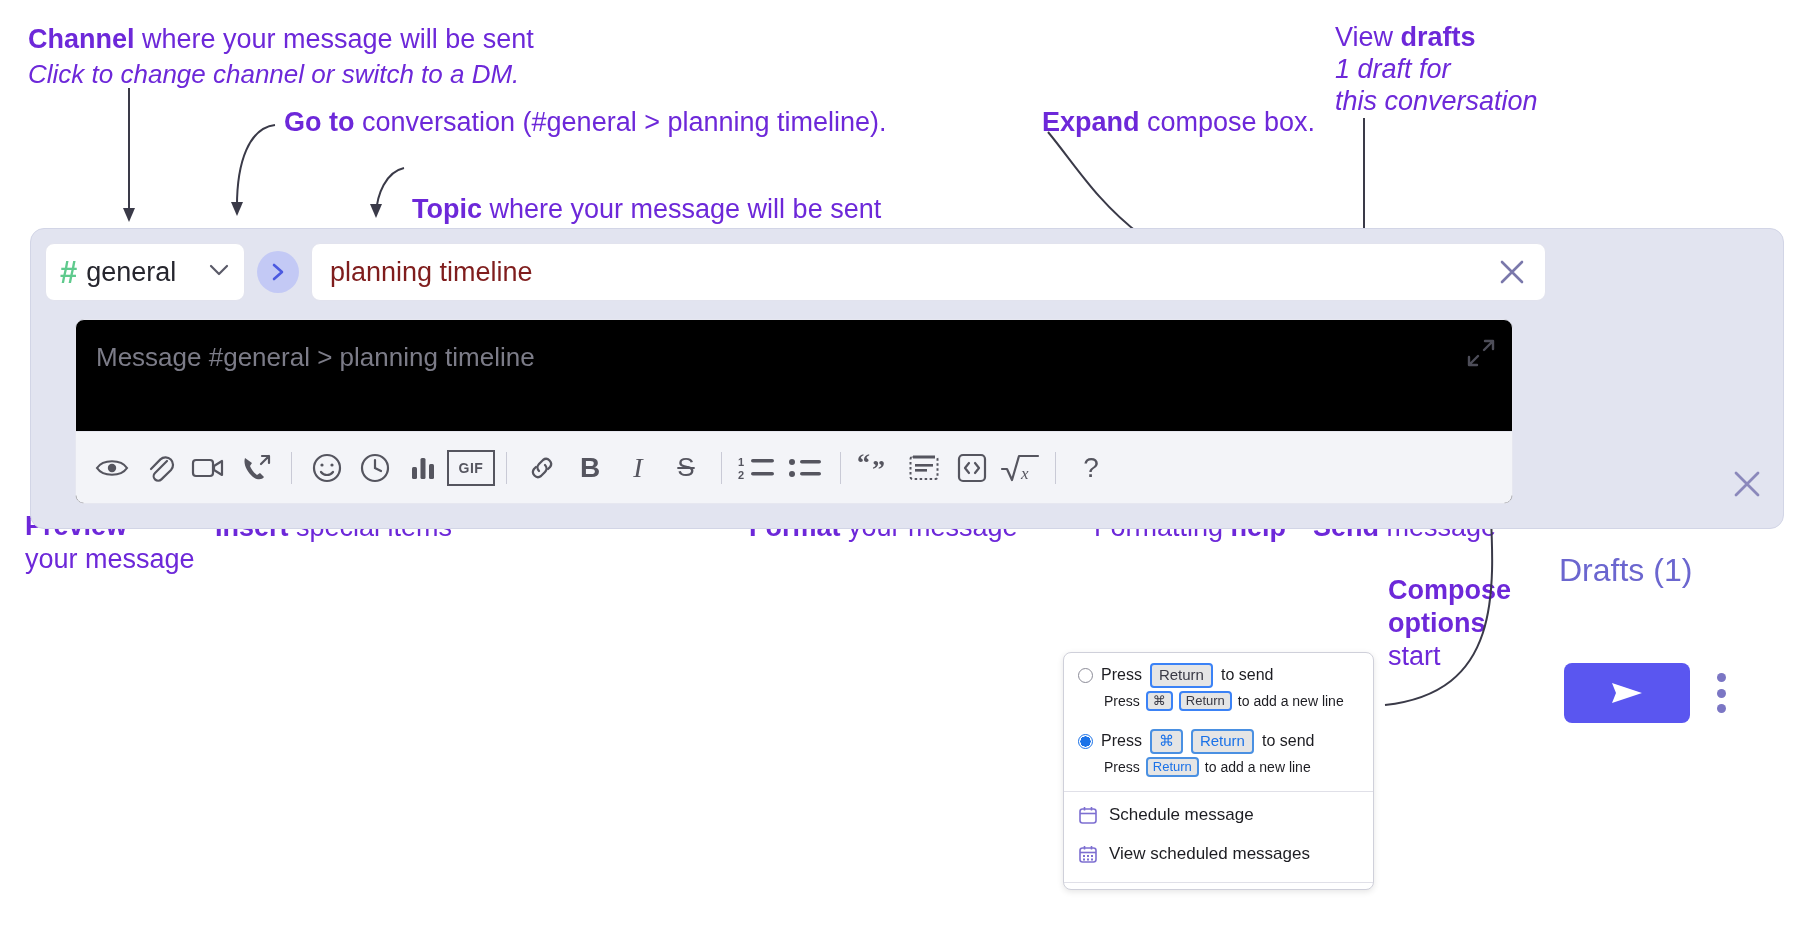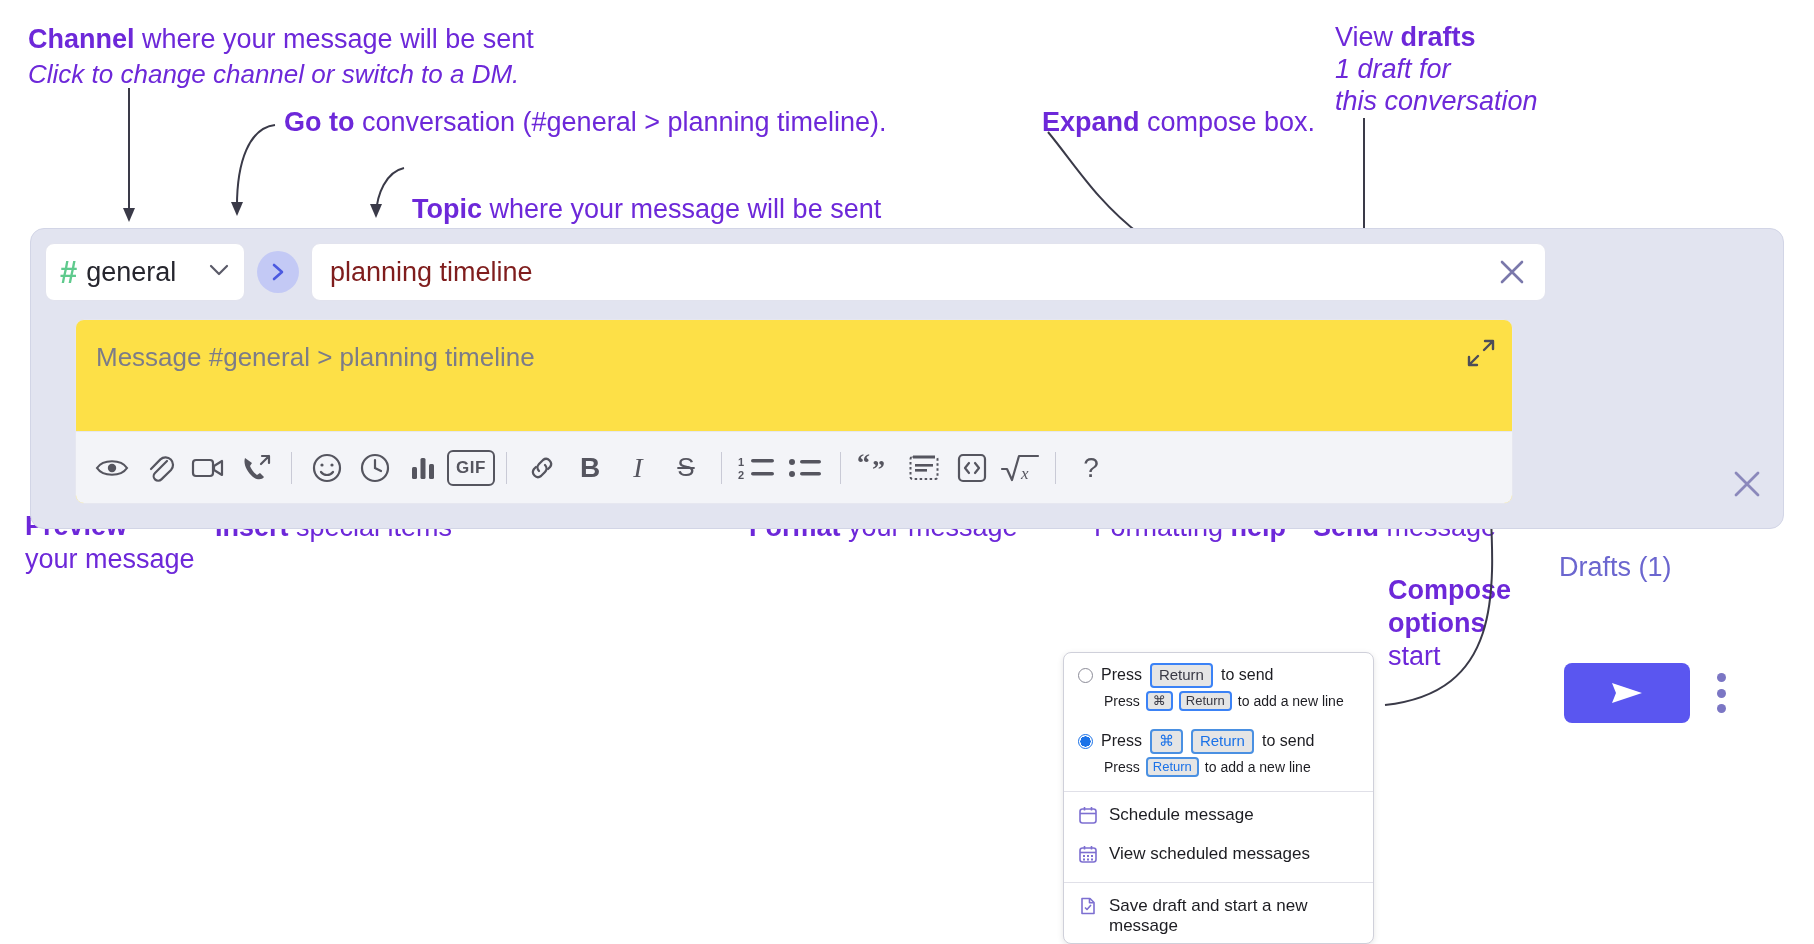--- a/index.html
+++ b/index.html
@@ -31,51 +31,51 @@
     display:flex;align-items:center;justify-content:center;cursor:pointer;flex:none;
   }
   .topicBox{
     width:1235px;height:58px;background:#fff;border:1px solid #e2e3ee;border-radius:9px;
     display:flex;align-items:center;padding:0 16px 0 18px;box-sizing:border-box;
   }
   .topicVal{font-size:27px;color:#7f1d1d;flex:1;}
   .xBtn{cursor:pointer;display:flex;align-items:center;}
 
   #msgBox{
-    position:absolute;left:44px;top:90px;width:1438px;height:185px;background:#fde047;
+    position:absolute;left:44px;top:90px;width:1438px;height:185px;background:#000000;
     border:1px solid #e6e7f0;border-radius:9px;box-sizing:border-box;
   }
   .placeholder{position:absolute;left:20px;top:22px;font-size:26px;color:#7c7c88;}
   .expandBtn{position:absolute;right:16px;top:18px;cursor:pointer;}
   .toolbar{
     position:absolute;left:0;right:0;bottom:0;height:72px;background:#f3f4f8;
     border-top:1px solid #e6e7f0;border-radius:0 0 8px 8px;
     display:flex;align-items:center;padding-left:12px;box-sizing:border-box;
   }
   .tbtn{width:48px;height:48px;display:flex;align-items:center;justify-content:center;cursor:pointer;color:#55555f;}
   .sep{width:1px;height:32px;background:#c9cad6;margin:0 11px;flex:none;}
   .gif{
-    width:46px;height:32px;border:2.5px solid #55555f;border-radius:6px;
-    display:flex;align-items:center;justify-content:center;font-size:17px;font-weight:bold;color:#55555f;
+    width:46px;height:32px;border:2.5px solid #55555f;border-radius:0;
+    display:flex;align-items:center;justify-content:center;font-size:14px;font-weight:bold;color:#55555f;
     letter-spacing:.5px;
   }
   .bBtn{font-size:28px;font-weight:bold;}
   .iBtn{font-size:28px;font-family:"Liberation Serif",serif;font-style:italic;}
   .sBtn{font-size:26px;text-decoration:line-through;}
   .qm{font-size:28px;}
   .sqrt{font-family:"Liberation Serif",serif;font-size:30px;font-style:italic;}
 
   #sendBtn{
     position:absolute;left:1533px;top:434px;width:126px;height:60px;background:#5a56f0;
     border-radius:8px;display:flex;align-items:center;justify-content:center;cursor:pointer;
   }
   #kebab{position:absolute;left:1677px;top:444px;width:26px;height:40px;display:flex;flex-direction:column;
     align-items:center;justify-content:space-between;cursor:pointer;}
   #kebab i{width:9px;height:9px;border-radius:50%;background:#7b76c4;display:block;}
-  #draftsLink{position:absolute;left:1528px;top:323px;font-size:27px;color:#6b66cf;cursor:pointer;}
+  #draftsLink{position:absolute;left:1528px;top:323px;font-size:32px;color:#6b66cf;cursor:pointer;}
   #closeX{position:absolute;left:1697px;top:236px;cursor:pointer;}
 
   
   #menu{
     position:absolute;left:1063px;top:652px;width:311px;height:140px;background:#fff;
     border:1px solid #cfd0da;border-radius:8px;box-sizing:border-box;height:auto;
     box-shadow:0 2px 6px rgba(0,0,0,.10);font-size:16px;color:#1d1d22;
   }
   .radioRow{display:flex;align-items:center;gap:8px;padding:10px 14px 2px 14px;}
   .subRow{padding:1px 14px 8px 40px;display:flex;align-items:center;gap:6px;font-size:14px;}
@@ -420,23 +420,13 @@
             <rect x="9" y="14.5" width="2" height="2"></rect>
             <rect x="13" y="14.5" width="2" height="2"></rect>
         </g>
       </svg>
     </span>
     <span>View scheduled messages</span>
   </div>
 
   <div class="mdiv"></div>
 
-  <div class="mitem">
-    <span>
-      <svg width="20" height="20" viewBox="0 0 20 20" fill="none" stroke="#7d6fd1" stroke-width="1.6" stroke-linejoin="round">
-        <path d="M4 2.5 L12 2.5 L16 6.5 L16 17.5 L4 17.5 Z"></path>
-        <path d="M11.5 2.8 L11.5 6.8 L15.6 6.8"></path>
-        <path d="M7 11.5 L9 13.5 L13 9"></path>
-      </svg>
-    </span>
-    <span>Save draft and start a new message</span>
-  </div>
 </div>
 
 </body></html>

